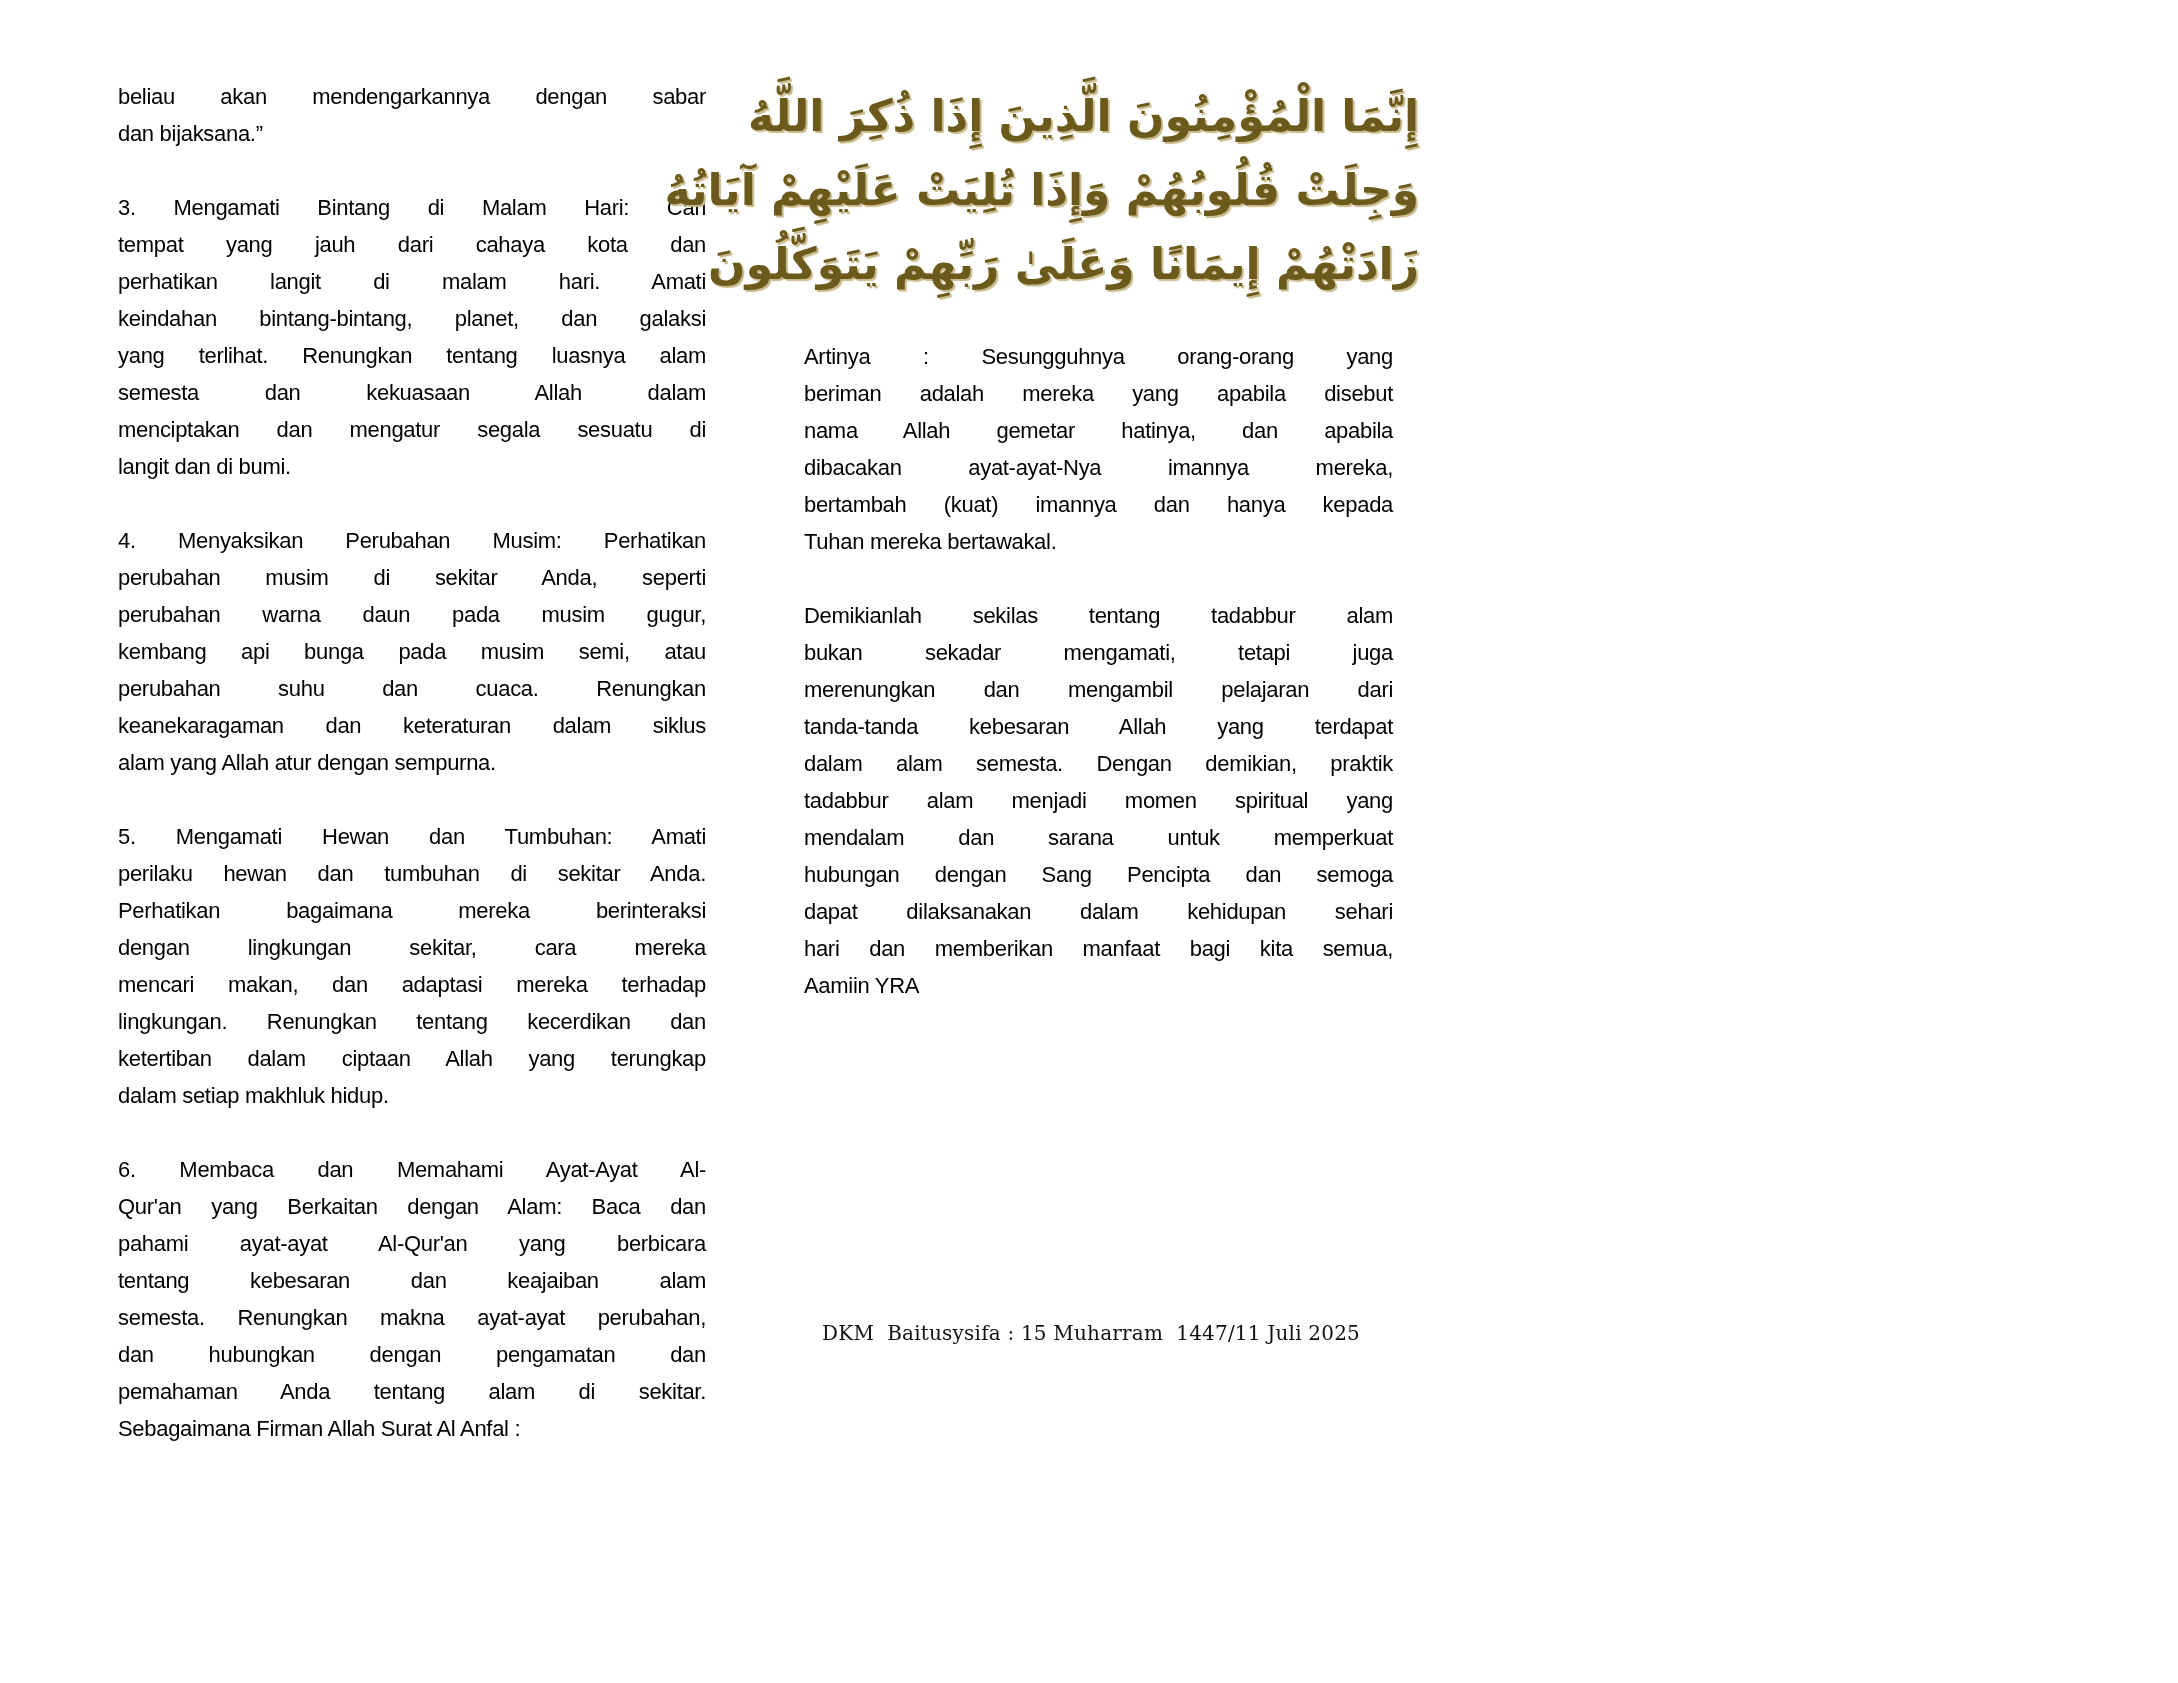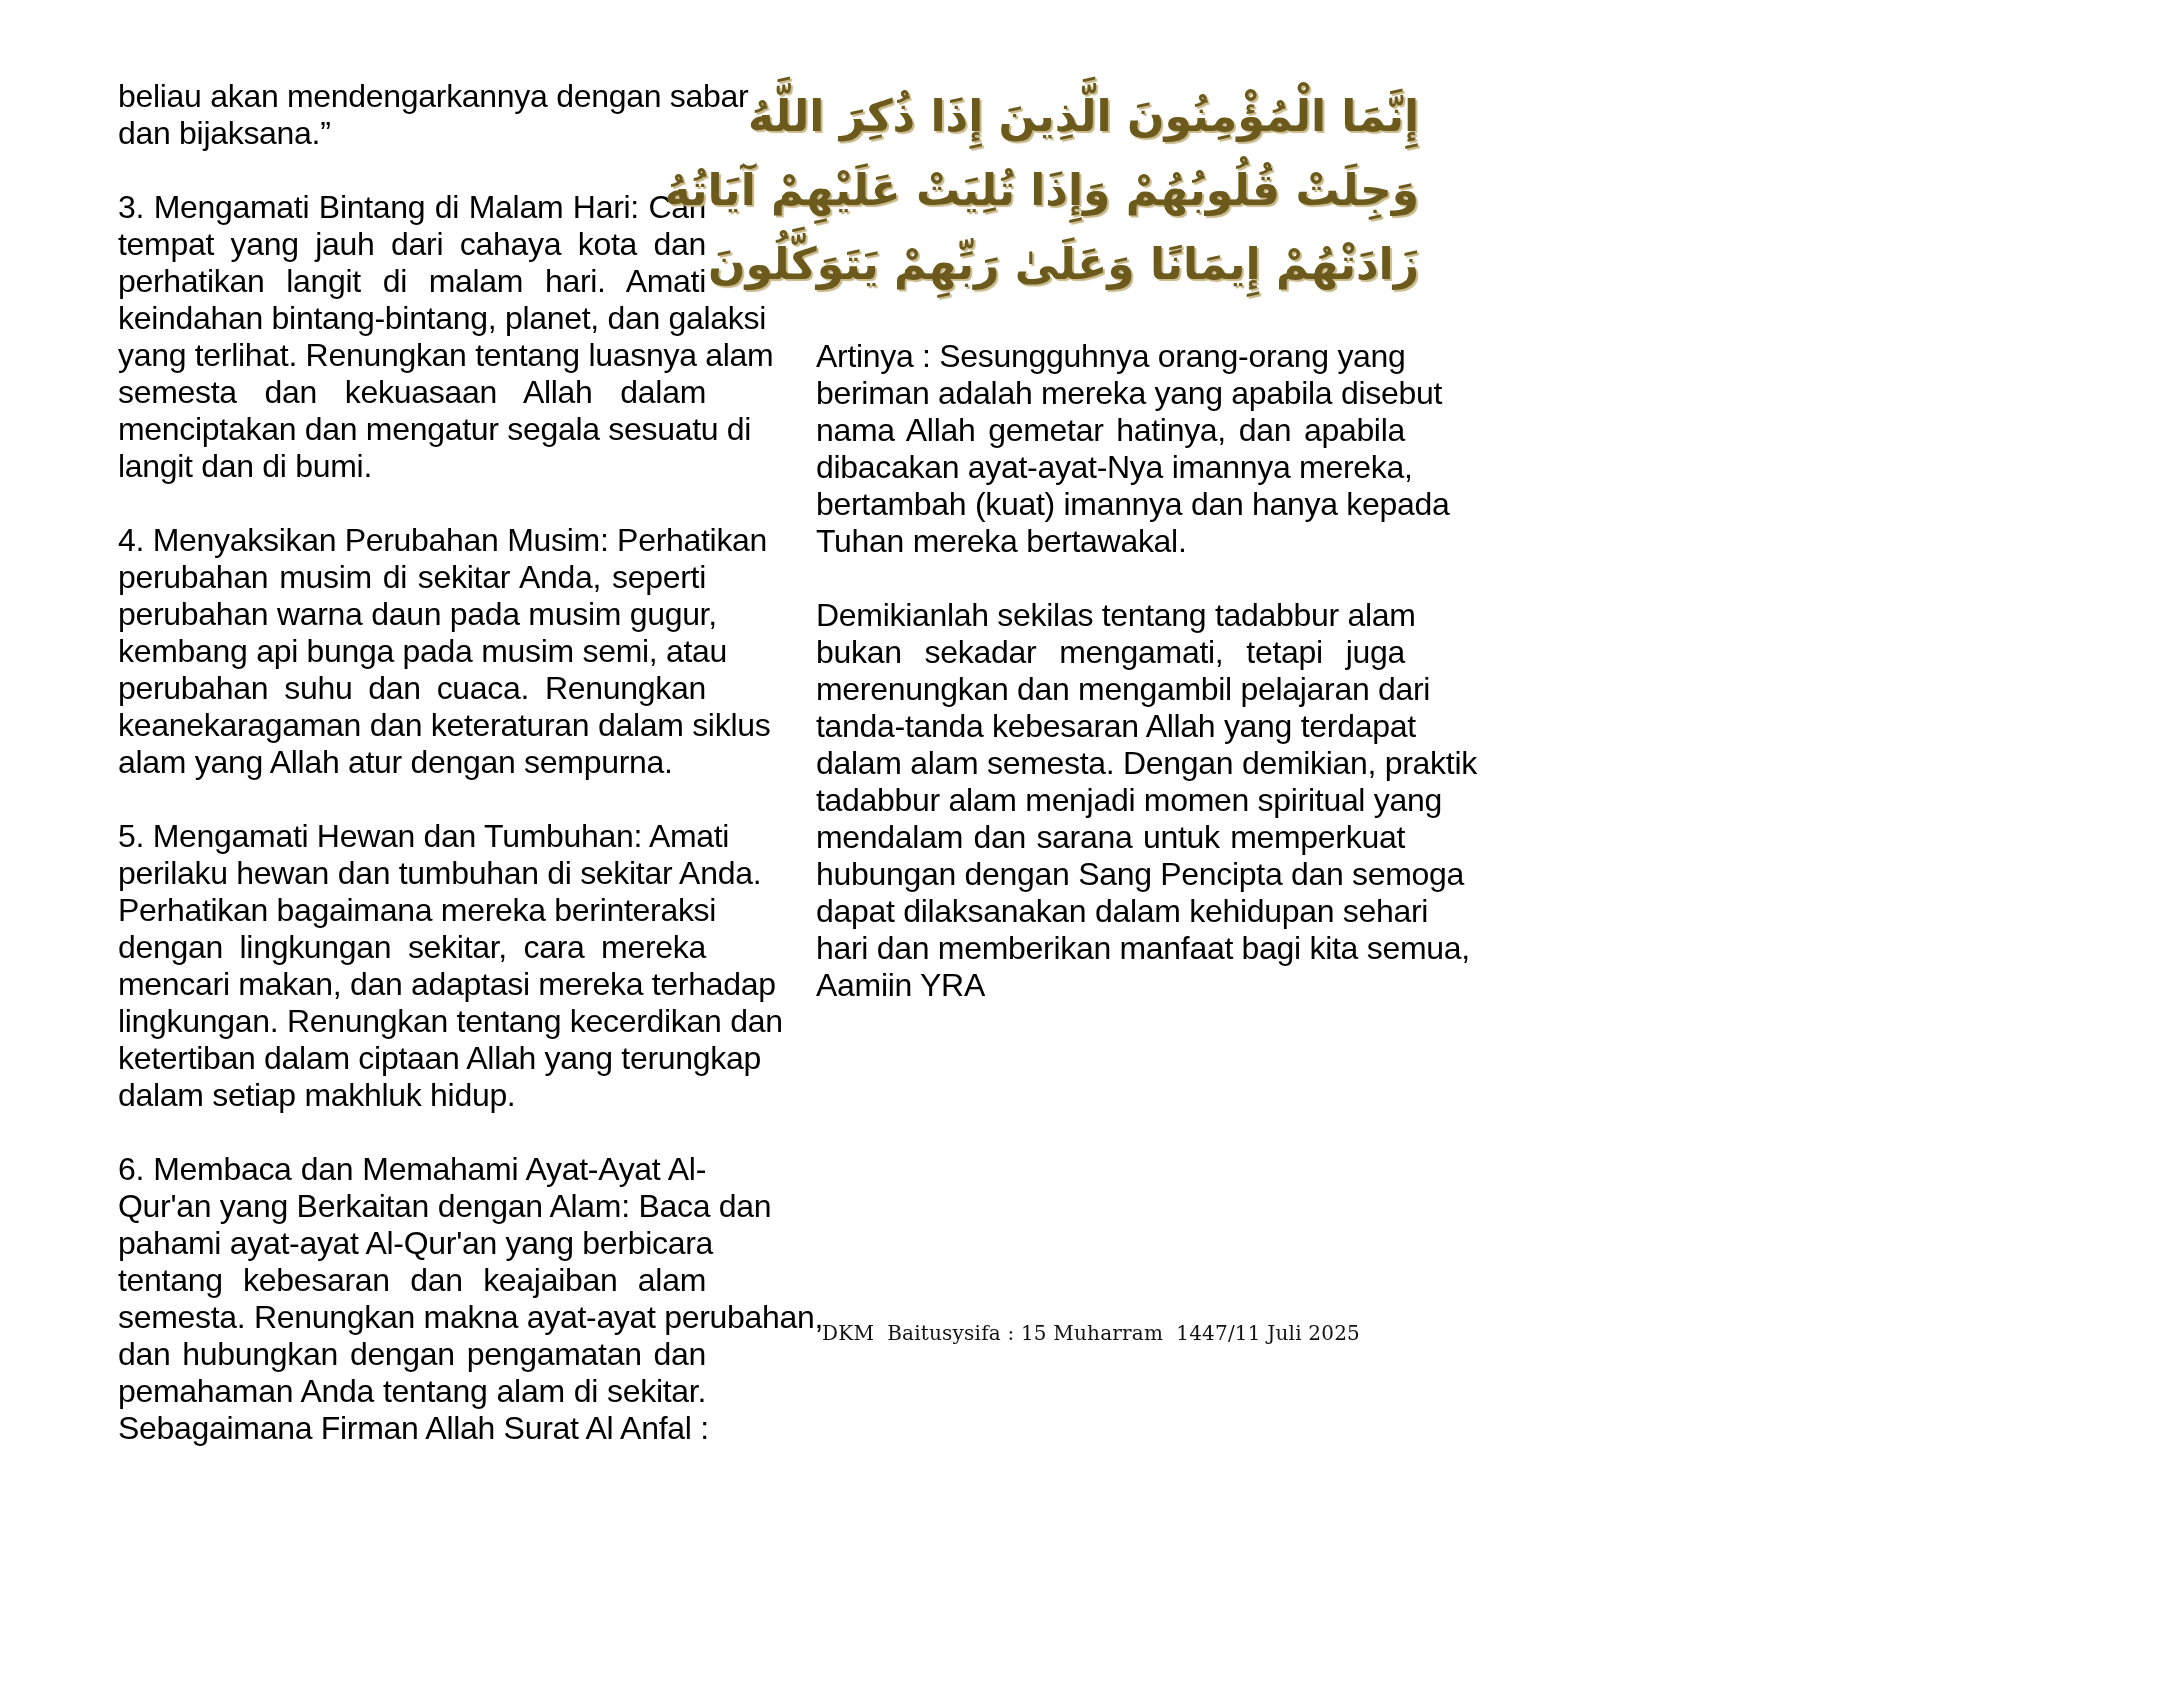--- a/index.html
+++ b/index.html
@@ -1,20 +1,20 @@
 <!DOCTYPE html>
 <html><head>
 <meta charset="utf-8">
 <style>
   html, body { margin:0; padding:0; background:#ffffff; }
   body { width:2178px; height:1683px; position:relative; overflow:hidden;
          font-family:"Liberation Sans", "DejaVu Sans", sans-serif; color:#000; }
-  .col { position:absolute; font-size:32px; line-height:37px; }
+  .col { position:absolute; font-size:22px; line-height:37px; }
   #left { left:118px; top:78px; width:588px; }
-  #right { left:804px; top:338px; width:589px;margin-left:12px; }
+  #right { left:804px; top:338px; width:589px; }
   .line { display:block; white-space:nowrap; text-align:justify; text-align-last:justify;
           height:37px; overflow:visible; letter-spacing:-0.3px; }
   .line.last { text-align-last:left; }
   .gap { height:37px; }
   #arabic { position:absolute; left:797px; top:79px; width:622px; height:223px;
             direction:rtl; text-align:center; font-family:"DejaVu Sans", sans-serif;
             font-size:44px; line-height:74px; color:#6b5a1c; font-weight:bold;
             text-shadow:2px 2px 1px #c9b98a; }
   #arabic .aline { display:block; text-align:justify; text-align-last:justify; white-space:nowrap; }
   #footer { position:absolute; left:822px; top:1321px; font-family:"DejaVu Serif", serif;

